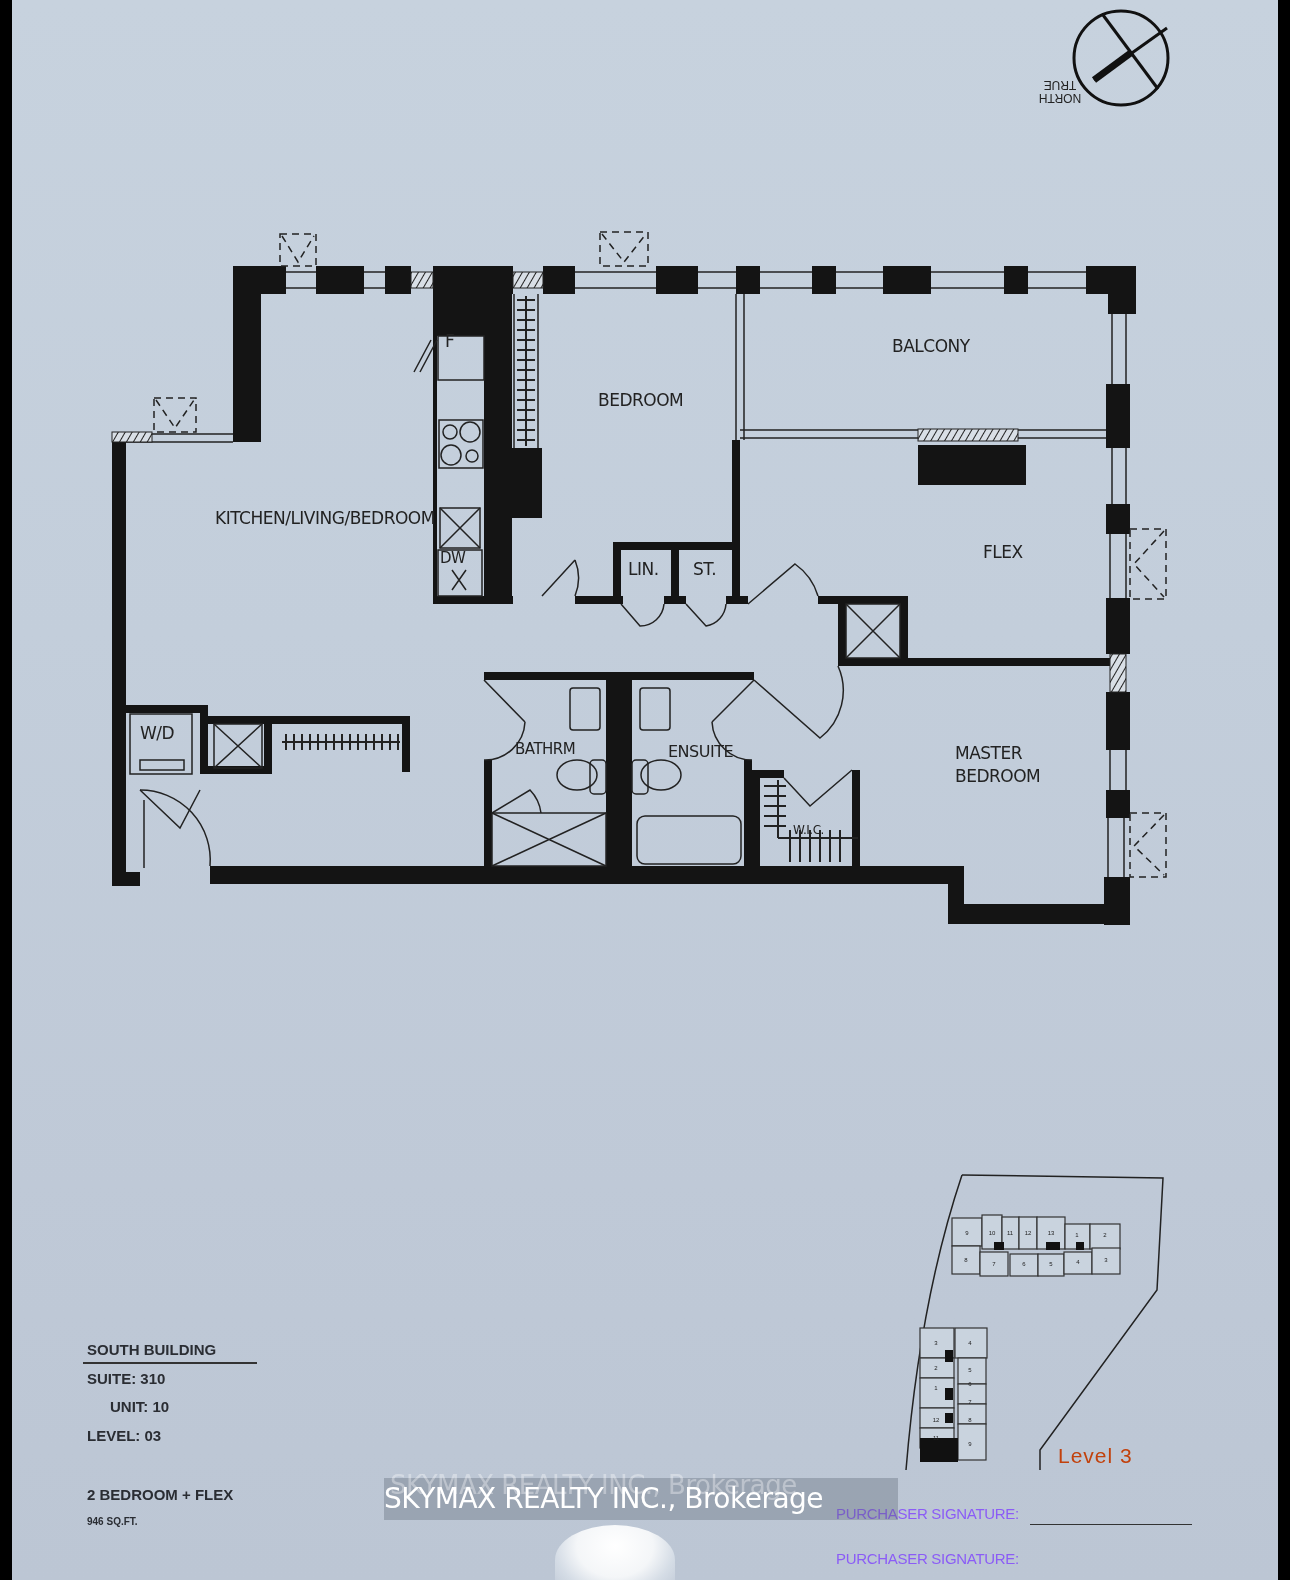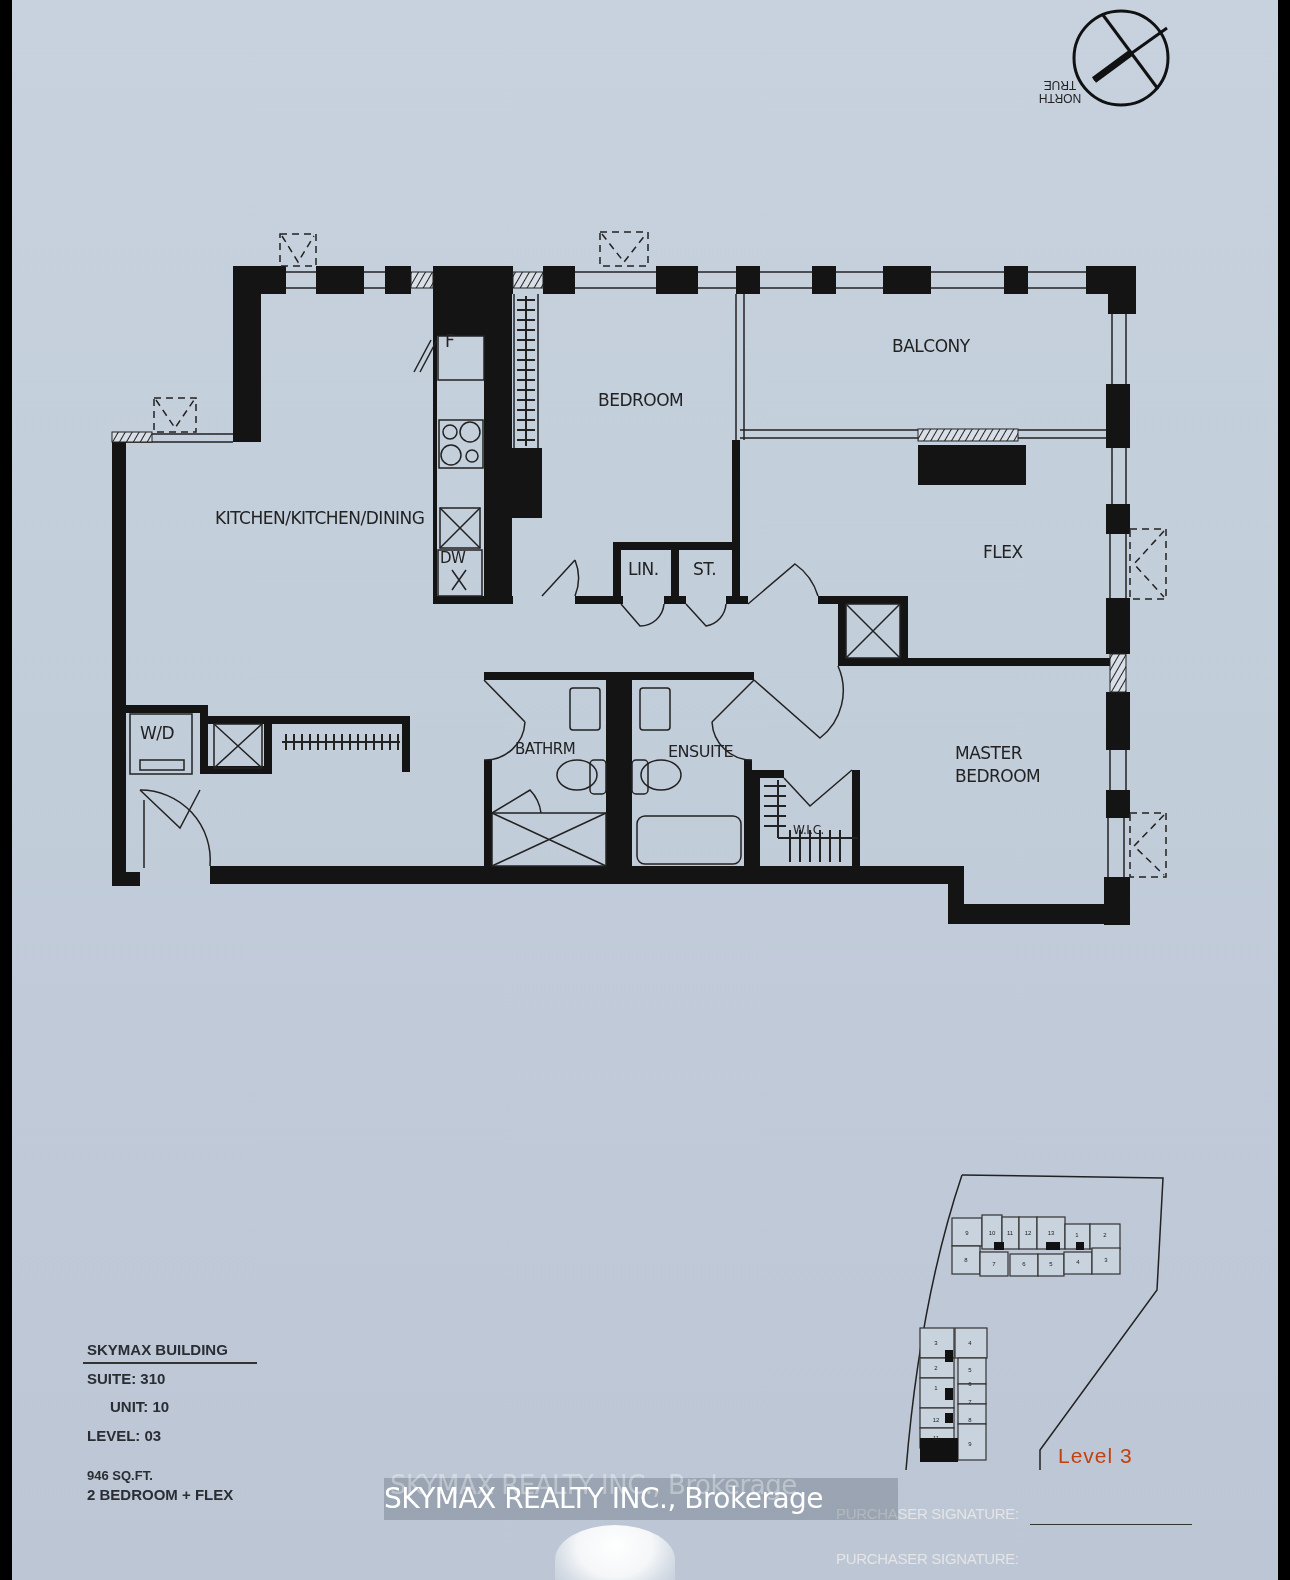--- a/index.html
+++ b/index.html
@@ -26,21 +26,21 @@
     position: absolute; left: 1030px; top: 78px; width: 60px; text-align: center;
     font-family: "Liberation Sans", sans-serif; font-size: 12px; line-height: 13px;
     color: #222; transform: rotate(180deg);
   }
   .level-label {
     position: absolute; left: 1058px; top: 1444px; font-family: "Liberation Sans", sans-serif;
     font-size: 21px; color: #c2410c; letter-spacing: 1px;
   }
   .sig {
     position: absolute; left: 836px; font-family: "Liberation Sans", sans-serif;
-    font-size: 15px; color: #e5e5e5; letter-spacing: -0.3px;
+    font-size: 15px; color: #8b5cf6; letter-spacing: -0.3px;
   }
   .sig-line { position: absolute; left: 1030px; top: 1524px; width: 162px; height: 1px; background: #333; }
   .watermark-bg {
     position: absolute; left: 384px; top: 1478px; width: 514px; height: 42px;
     background: rgba(90,100,115,0.35);
   }
   .watermark {
     position: absolute; left: 384px; top: 1482px; font-family: "DejaVu Sans", sans-serif;
     font-size: 28px; color: #ffffff; letter-spacing: -0.5px; white-space: nowrap;
   }
@@ -295,47 +295,47 @@
   </g>
 
   <g stroke="#111" fill="none" stroke-width="3">
     <circle cx="1121" cy="58" r="47"></circle>
     <line x1="1103" y1="15" x2="1158" y2="89"></line>
     <line x1="1167" y1="28" x2="1094" y2="80"></line>
     <line x1="1132" y1="52" x2="1094" y2="80" stroke-width="7"></line>
   </g>
 </svg>
 
-<div class="label" style="left:215px;top:508px;">KITCHEN/KITCHEN/DINING</div>
+<div class="label" style="left:215px;top:508px;">KITCHEN/LIVING/BEDROOM</div>
 <div class="label" style="left:598px;top:390px;">BEDROOM</div>
 <div class="label" style="left:892px;top:336px;">BALCONY</div>
 <div class="label" style="left:983px;top:542px;">FLEX</div>
 <div class="label" style="left:955px;top:743px;">MASTER</div>
 <div class="label" style="left:955px;top:766px;">BEDROOM</div>
 <div class="label" style="left:515px;top:740px;font-size:15px;">BATHRM</div>
 <div class="label" style="left:668px;top:742px;font-size:16px;">ENSUITE</div>
 <div class="label" style="left:793px;top:823px;font-size:12px;">W.I.C.</div>
 <div class="label" style="left:628px;top:559px;">LIN.</div>
 <div class="label" style="left:693px;top:559px;">ST.</div>
 <div class="label" style="left:140px;top:723px;">W/D</div>
 <div class="label" style="left:445px;top:331px;">F</div>
 <div class="label" style="left:440px;top:549px;font-size:15px;">DW</div>
 
 <div class="north-text">
   <div>NORTH</div>
   <div>TRUE</div>
 </div>
 
-<div class="info" style="top:1341px;">SKYMAX BUILDING</div>
+<div class="info" style="top:1341px;">SOUTH BUILDING</div>
 <div class="info-underline"></div>
 <div class="info" style="top:1370px;">SUITE: 310</div>
 <div class="info" style="top:1398px;margin-left:23px;">UNIT: 10</div>
 <div class="info" style="top:1427px;">LEVEL: 03</div>
 <div class="info" style="top:1486px;">2 BEDROOM + FLEX</div>
-<div class="info" style="top:1468px;font-size:13px;text-align:right;">946 SQ.FT.</div>
+<div class="info" style="top:1516px;font-size:10px;text-align:right;">946 SQ.FT.</div>
 
 <svg class="keyplan" viewBox="0 0 300 310" xmlns="http://www.w3.org/2000/svg">
   <g stroke="#222" stroke-width="1.5" fill="none">
     <path d="M 62 15 L 263 18 L 257 130 L 140 290 L 140 310"></path>
     <path d="M 62 15 Q 20 140 6 310"></path>
   </g>
   <g stroke="#333" stroke-width="1.2" fill="#c9d3de">
     <rect x="52" y="58" width="30" height="28"></rect>
       <rect x="82" y="55" width="20" height="34"></rect>
     <rect x="102" y="57" width="17" height="32"></rect>

